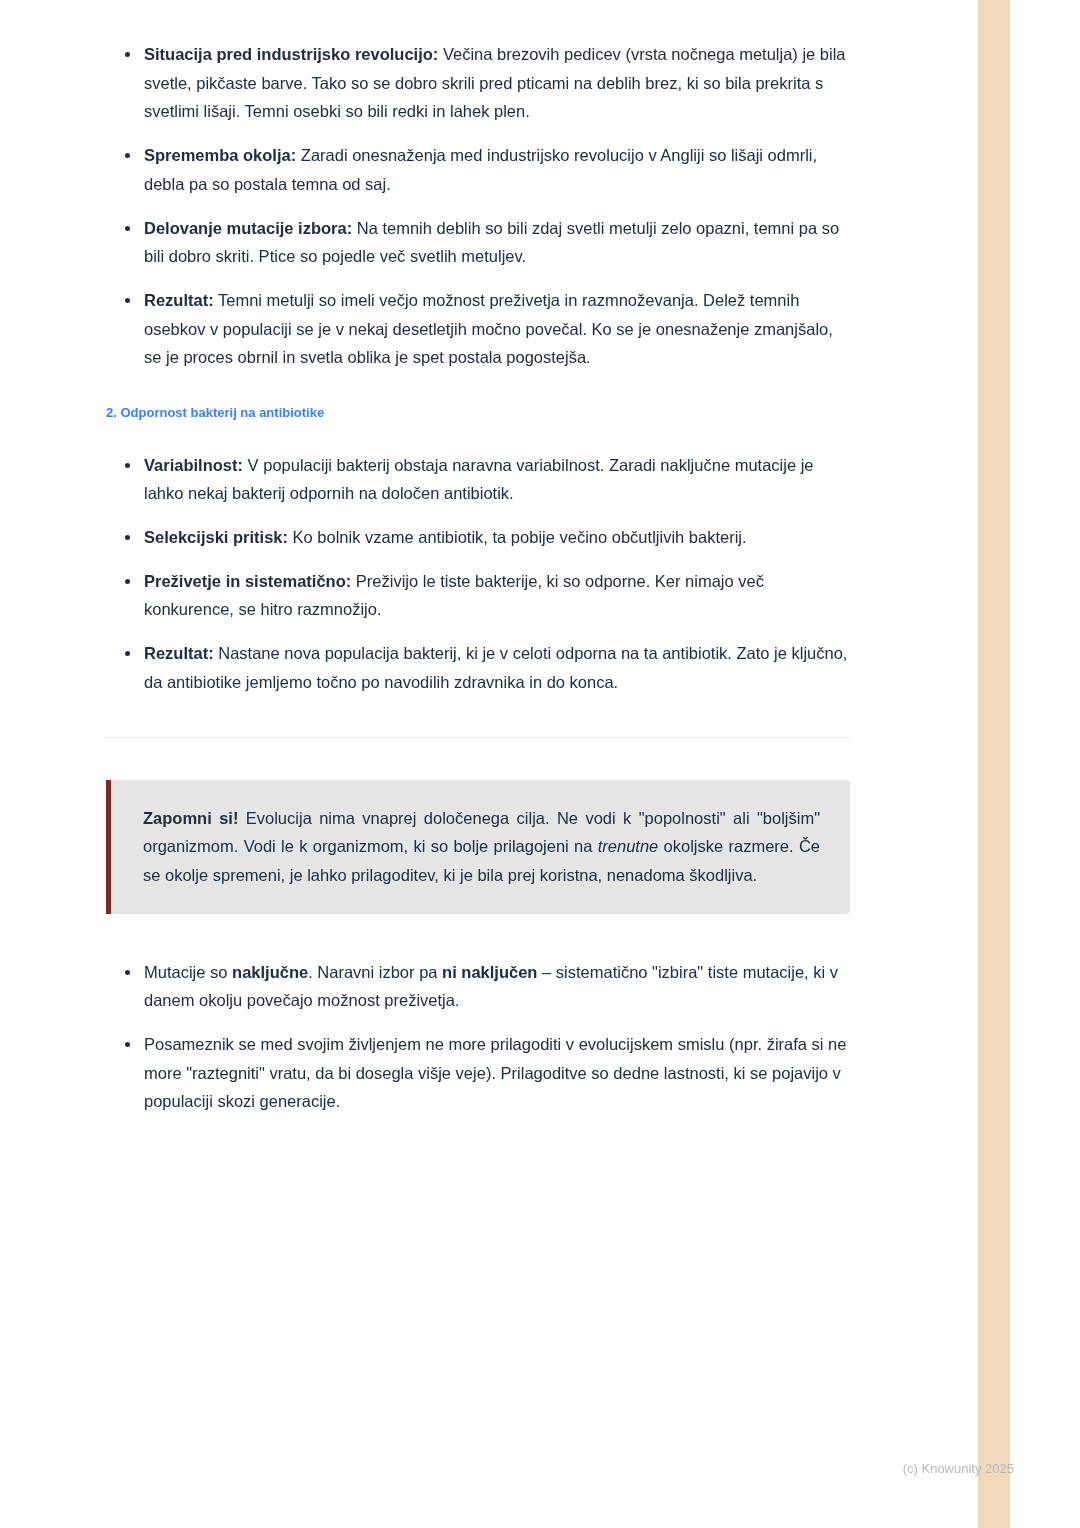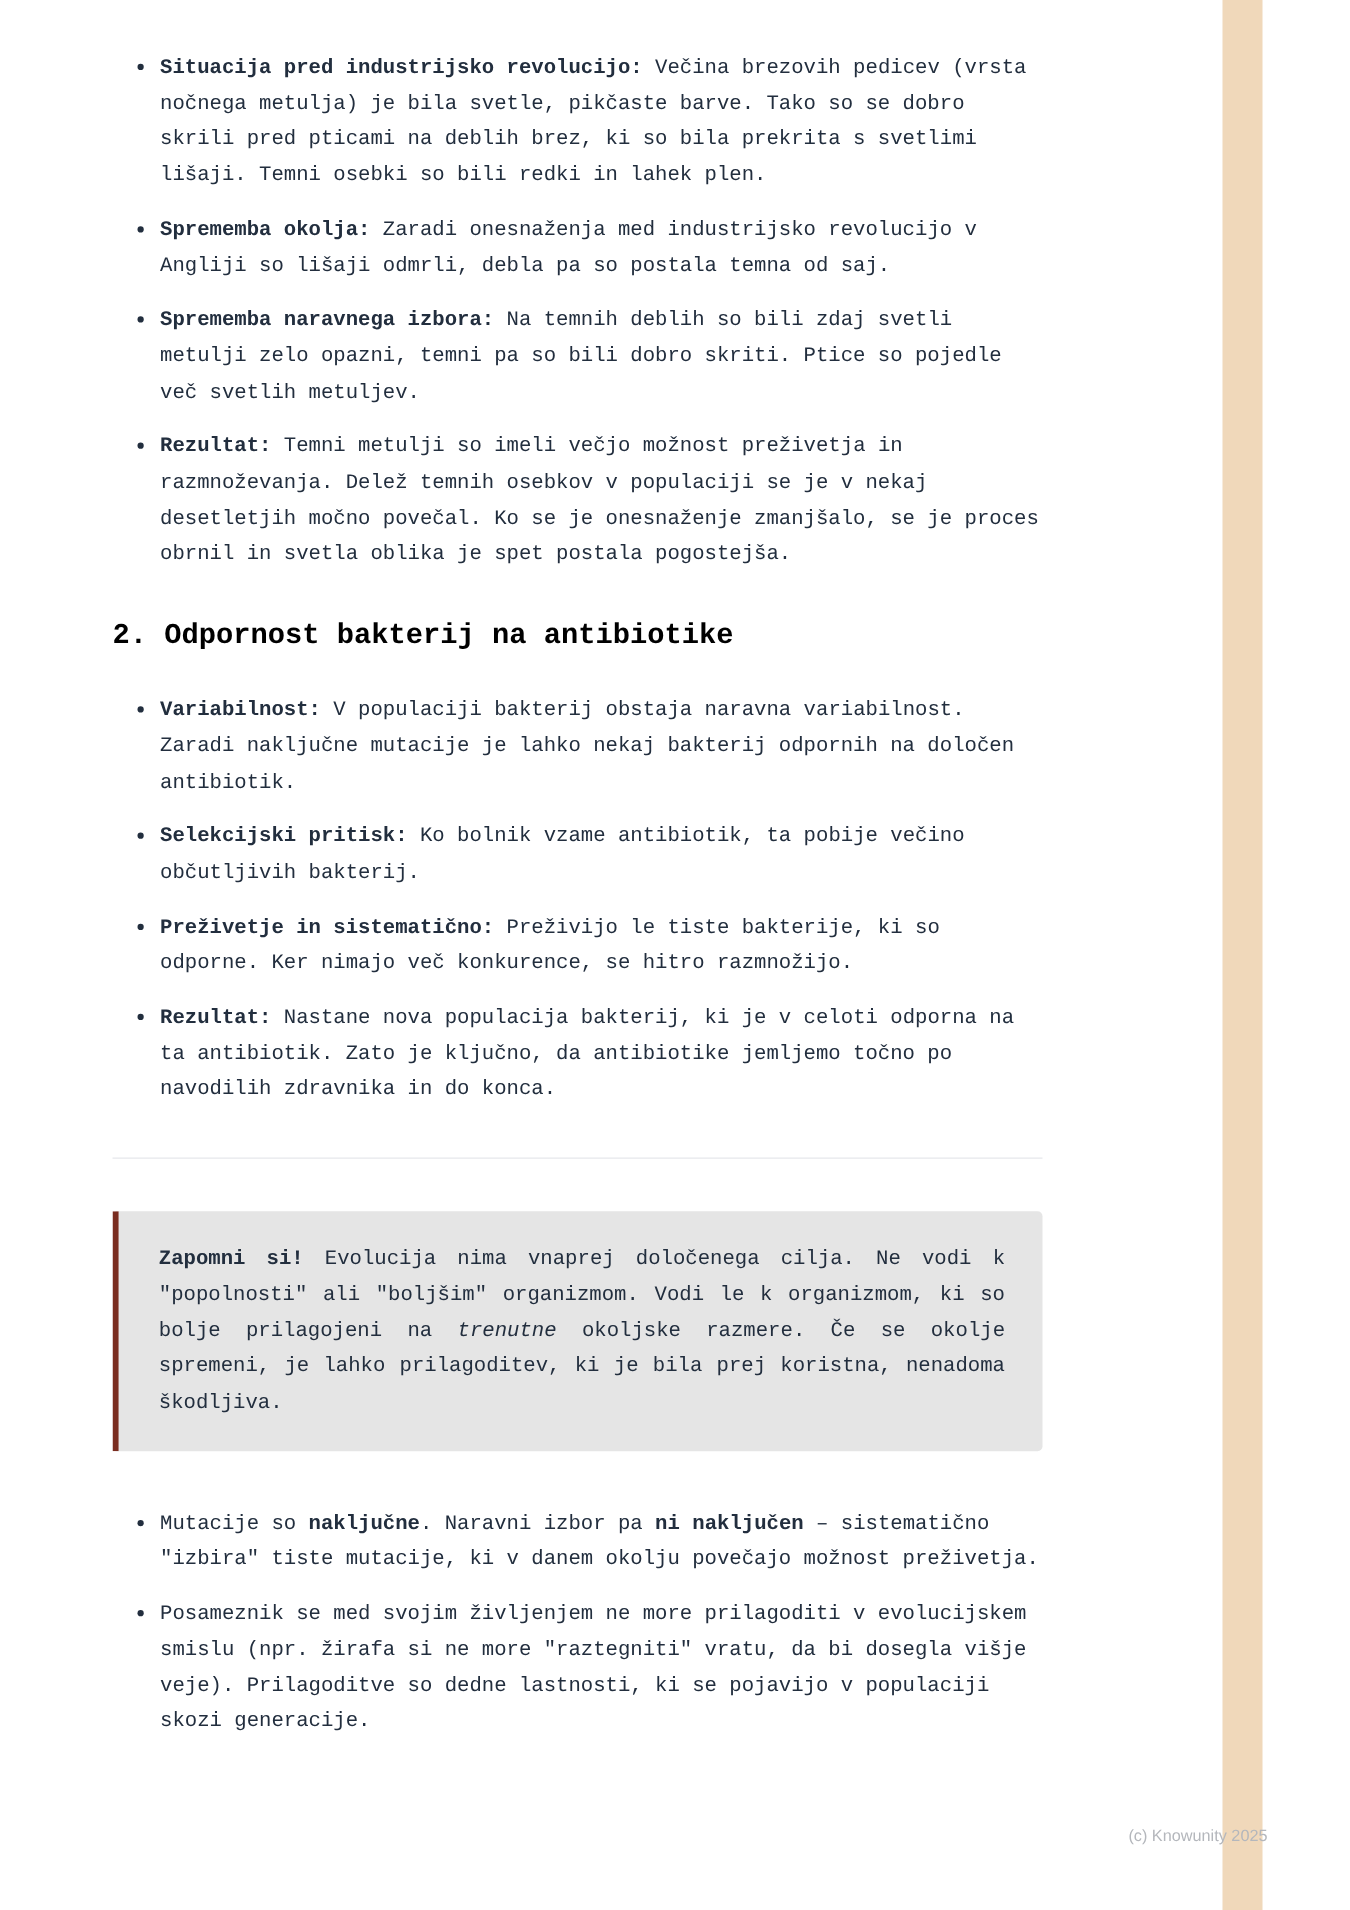--- a/index.html
+++ b/index.html
@@ -19,43 +19,42 @@
     position: absolute;
     top: 0;
     left: 978px;
     width: 32px;
     height: 100%;
     background: #f0d8ba;
   }
   .content {
     position: absolute;
     top: 40px;
-    left: 90px;
+    left: 106px;
     width: 744px;
     font-size: 16.5px;
     line-height: 1.74;
-    font-family: Liberation Mono, monospace;
   }
   ul.bullet-list {
     margin: 0 0 26px 0;
     padding-left: 36px;
     list-style: disc;
   }
   ul.bullet-list li {
     margin-bottom: 15px;
     padding-left: 2px;
   }
   ul.bullet-list li:last-child {
     margin-bottom: 0;
   }
   .section-heading {
-    font-size: 23px;
+    font-size: 13px;
     font-weight: bold;
     margin: 30px 0 26px 0;
-    color: #000000;
+    color: #3b82f6;
   }
   .divider {
     border: none;
     border-top: 1px solid #e6e8ec;
     margin: 40px 0 42px 0;
   }
   .main-heading {
     font-size: 27px;
     font-weight: bold;
     color: #e2820d;
@@ -84,21 +83,21 @@
 </head>
 <body>
 
 <div class="page-edge-strip"></div>
 
 <div class="content">
 
   <ul class="bullet-list">
     <li><strong>Situacija pred industrijsko revolucijo:</strong> Večina brezovih pedicev (vrsta nočnega metulja) je bila svetle, pikčaste barve. Tako so se dobro skrili pred pticami na deblih brez, ki so bila prekrita s svetlimi lišaji. Temni osebki so bili redki in lahek plen.</li>
     <li><strong>Sprememba okolja:</strong> Zaradi onesnaženja med industrijsko revolucijo v Angliji so lišaji odmrli, debla pa so postala temna od saj.</li>
-    <li><strong>Sprememba naravnega izbora:</strong> Na temnih deblih so bili zdaj svetli metulji zelo opazni, temni pa so bili dobro skriti. Ptice so pojedle več svetlih metuljev.</li>
+    <li><strong>Delovanje mutacije izbora:</strong> Na temnih deblih so bili zdaj svetli metulji zelo opazni, temni pa so bili dobro skriti. Ptice so pojedle več svetlih metuljev.</li>
     <li><strong>Rezultat:</strong> Temni metulji so imeli večjo možnost preživetja in razmnoževanja. Delež temnih osebkov v populaciji se je v nekaj desetletjih močno povečal. Ko se je onesnaženje zmanjšalo, se je proces obrnil in svetla oblika je spet postala pogostejša.</li>
   </ul>
 
   <h3 class="section-heading">2. Odpornost bakterij na antibiotike</h3>
 
   <ul class="bullet-list">
     <li><strong>Variabilnost:</strong> V populaciji bakterij obstaja naravna variabilnost. Zaradi naključne mutacije je lahko nekaj bakterij odpornih na določen antibiotik.</li>
     <li><strong>Selekcijski pritisk:</strong> Ko bolnik vzame antibiotik, ta pobije večino občutljivih bakterij.</li>
     <li><strong>Preživetje in sistematično:</strong> Preživijo le tiste bakterije, ki so odporne. Ker nimajo več konkurence, se hitro razmnožijo.</li>
     <li><strong>Rezultat:</strong> Nastane nova populacija bakterij, ki je v celoti odporna na ta antibiotik. Zato je ključno, da antibiotike jemljemo točno po navodilih zdravnika in do konca.</li>

